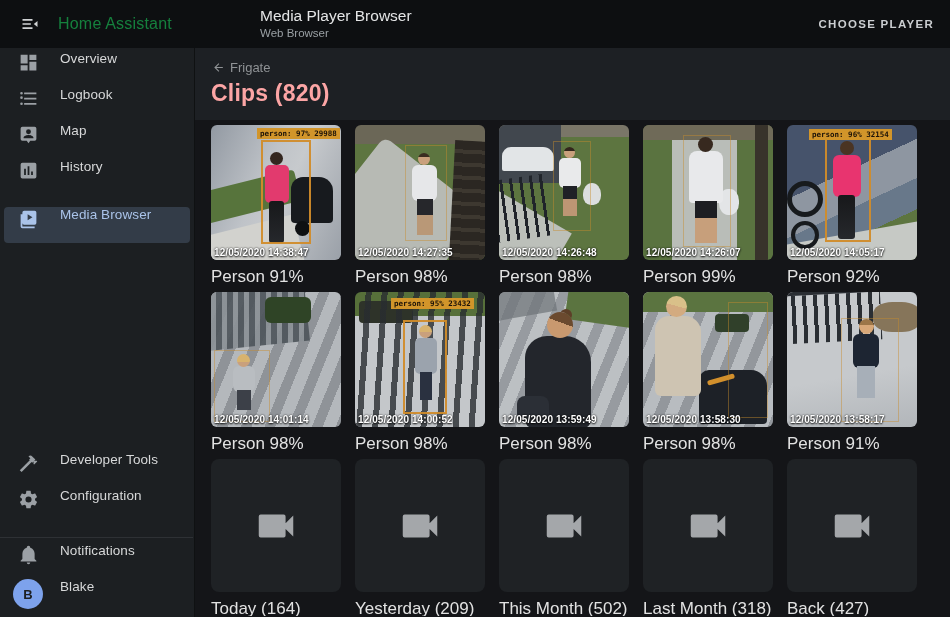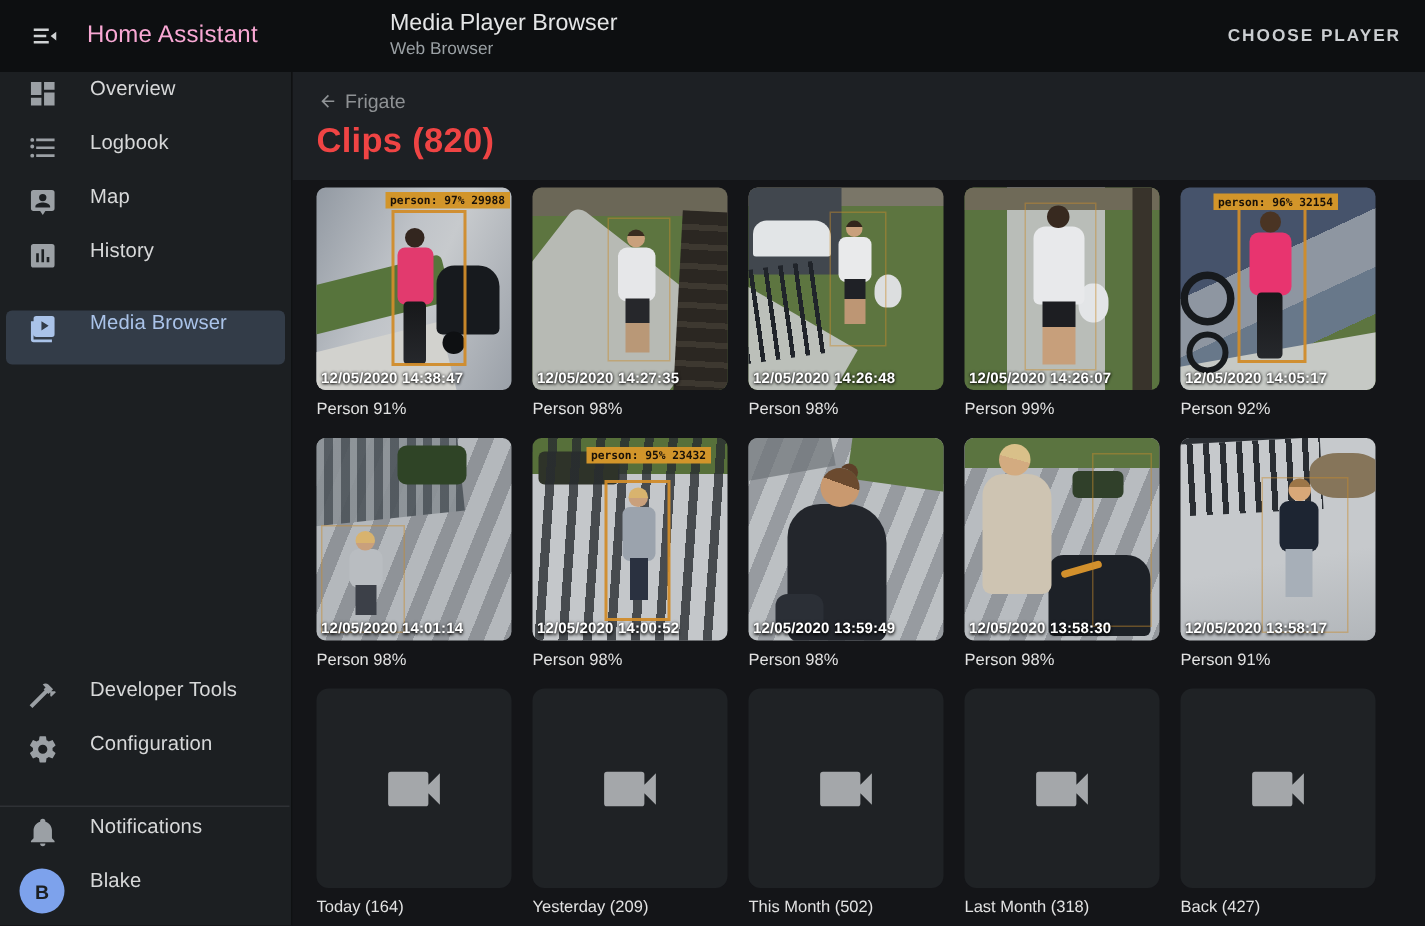--- a/index.html
+++ b/index.html
@@ -6,21 +6,21 @@
   html,body{width:950px;height:617px;overflow:hidden;background:#141518;
     font-family:"Liberation Sans","DejaVu Sans",sans-serif;}
   .app{position:relative;width:950px;height:617px;background:#141518}
 
   
   .topbar{position:absolute;left:0;top:0;width:950px;height:48px;background:#0d0f11;
     display:flex;align-items:center;z-index:10}
   .menu-btn{background:none;border:none;color:#cfd2d4;margin-left:16px;width:28px;height:28px;
     display:flex;align-items:center;justify-content:center;cursor:pointer}
   .menu-btn svg{width:20px;height:20px;fill:currentColor}
-  .app-title{color:#f9a8d4;font-size:16px;margin-left:14px;letter-spacing:.2px}
+  .app-title{color:#15803d;font-size:16px;margin-left:14px;letter-spacing:.2px}
   .tb-title{position:absolute;left:260px;top:6px;display:flex;flex-direction:column}
   .tb-title .t1{color:#e4e5e6;font-size:15.5px;line-height:20px}
   .tb-title .t2{color:#9aa0a4;font-size:11.5px;line-height:14px}
   .choose-player{position:absolute;right:16px;top:0;height:48px;background:none;border:none;
     color:#cbced1;font-size:11.5px;font-weight:700;letter-spacing:1.3px;cursor:pointer;
     font-family:"Liberation Sans","DejaVu Sans",sans-serif}
 
   
   .sidebar{position:absolute;left:0;top:48px;width:195px;height:569px;background:#1c1f22;
     border-right:1px solid rgba(0,0,0,.45);z-index:5}
@@ -37,28 +37,28 @@
   .nav-item.selected .nicon{left:13px;color:#aac3e9}
   .nav-item.selected .nlabel{margin-left:56px}
   .avatar{position:absolute;left:13px;width:30px;height:30px;border-radius:50%;background:#7da2ec;
     display:flex;align-items:center;justify-content:center;color:#1c1f22;font-size:13px;font-weight:700}
 
   
   .content-header{position:absolute;left:195px;top:48px;width:755px;height:72px;background:#1d2024;z-index:4}
   .back{position:absolute;left:17px;top:12px;display:flex;align-items:center;gap:5px;color:#8f9295;
     font-size:13px;cursor:pointer}
   .back svg{width:13px;height:13px;fill:currentColor}
-  .page-h{position:absolute;left:16px;top:32px;color:#ef4444;font-size:23px;font-weight:700;letter-spacing:.2px}
+  .page-h{position:absolute;left:16px;top:32px;color:#fca5a5;font-size:23px;font-weight:700;letter-spacing:.2px}
 
   
   .grid{position:absolute;left:195px;top:120px;width:755px;height:497px;background:#141518;
     padding:5px 0 0 16px;display:grid;grid-template-columns:repeat(5,130px);
     column-gap:14px;row-gap:8px;align-content:start;overflow:hidden}
   .card{width:130px;cursor:pointer}
-  .caption{margin-top:7px;height:17px;font-size:11px;color:#e2e2e2;white-space:nowrap;overflow:hidden}
+  .caption{margin-top:7px;height:17px;font-size:17px;color:#e2e2e2;white-space:nowrap;overflow:hidden}
 
   .thumb{position:relative;width:130px;height:135px;border-radius:6px;overflow:hidden;background:#333}
   .thumb>div{position:absolute}
   .l1,.l2,.prop,.prop2{z-index:1}
   .fig{z-index:3}
   .fig:before{content:"";position:absolute;border-radius:50%}
   .fig:after{content:"";position:absolute}
   .bbox{z-index:4;border:2px solid rgba(209,140,42,.95);pointer-events:none}
   .bbox.f{border:1.5px solid rgba(200,140,45,.45)}
   .det{z-index:5;background:#d2952a;color:#1a1108;font-size:7.5px;font-weight:700;

